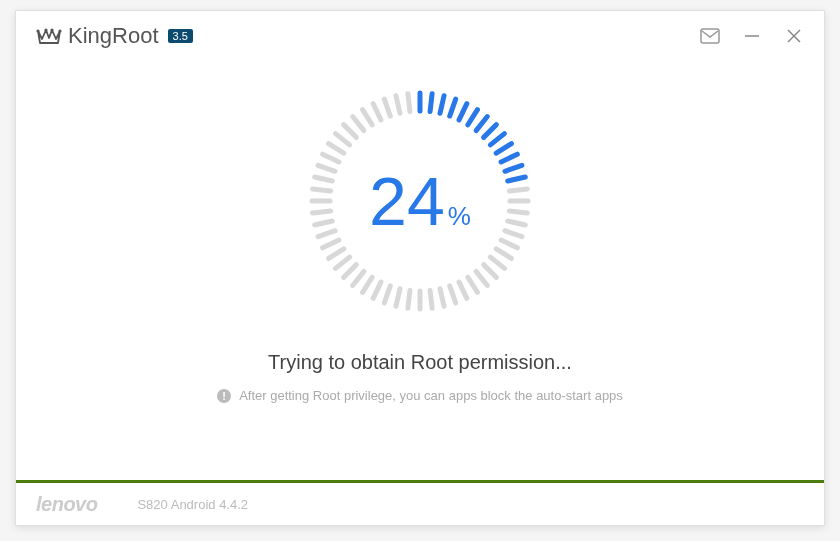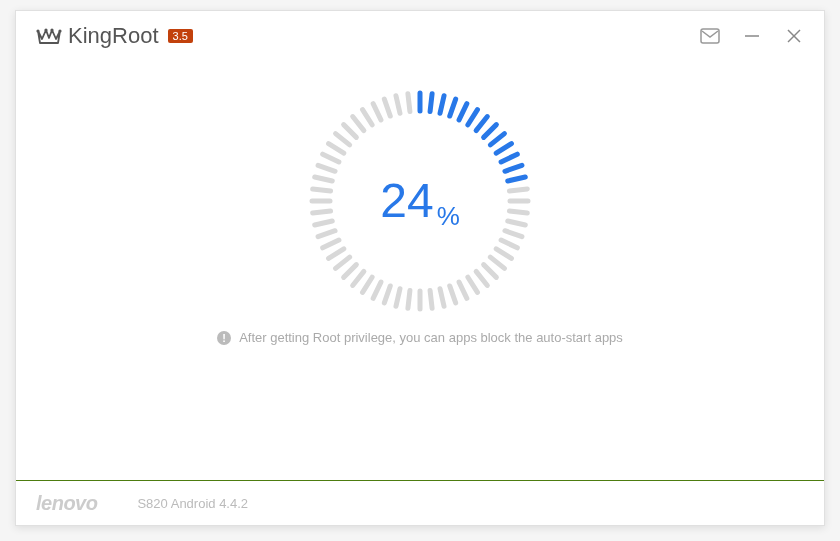--- a/index.html
+++ b/index.html
@@ -39,21 +39,21 @@
     .crown-icon {
       width: 26px;
       height: 22px;
     }
     .app-name {
       font-size: 22px;
       color: #555;
       font-weight: 500;
     }
     .version-badge {
-      background: #c2410c;
+      background: #0c4a6e;
       color: #fff;
       font-size: 11px;
       padding: 1px 5px;
       border-radius: 2px;
       margin-left: 3px;
     }
     .window-controls {
       margin-left: auto;
       display: flex;
       align-items: center;
@@ -89,21 +89,21 @@
       position: absolute;
       top: 0;
       left: 0;
       width: 100%;
       height: 100%;
       display: flex;
       align-items: center;
       justify-content: center;
     }
     .progress-number {
-      font-size: 48px;
+      font-size: 68px;
       font-weight: 300;
       color: #2878e8;
       line-height: 1;
       text-align: center;
     }
     .progress-percent {
       font-size: 26px;
       color: #2878e8;
       font-weight: 300;
       margin-top: 30px;
@@ -129,21 +129,21 @@
       background: #bbb;
       color: #fff;
       font-size: 11px;
       font-weight: bold;
       display: flex;
       align-items: center;
       justify-content: center;
     }
     .footer {
       height: 45px;
-      border-top: 1px solid #4d7c0f;
+      border-top: 3px solid #4d7c0f;
       display: flex;
       align-items: center;
       padding: 0 20px;
       gap: 12px;
     }
     .brand-logo {
       font-family: Arial, sans-serif;
       font-size: 20px;
       font-weight: bold;
       font-style: italic;
@@ -252,20 +252,21 @@
           <line x1="85.27488442403495" y1="30.05050027224692" x2="79.32986130884194" y2="13.060600326696317" stroke="#d8d8d8" stroke-width="5" stroke-linecap="round"></line>
           <line x1="94.97311594393176" y1="27.256487903635858" x2="90.96773913271812" y2="9.707785484363043" stroke="#d8d8d8" stroke-width="5" stroke-linecap="round"></line>
           <line x1="104.92319715070235" y1="25.56590110960815" x2="102.90783658084283" y2="7.679081331529787" stroke="#d8d8d8" stroke-width="5" stroke-linecap="round"></line>
         </svg>
       <div class="progress-label">
         <span class="progress-number">24</span>
         <span class="progress-percent">%</span>
       </div>
     </div>
 
+    <div class="status-text">Trying to obtain Root permission...</div>
     <div class="hint-row">
       <div class="info-icon">!</div>
       <span>After getting Root privilege, you can apps block the auto-start apps</span>
     </div>
   </div>
 
   <div class="footer">
     <span class="brand-logo">lenovo</span>
     <span class="device-info">S820 Android 4.4.2</span>
   </div>

